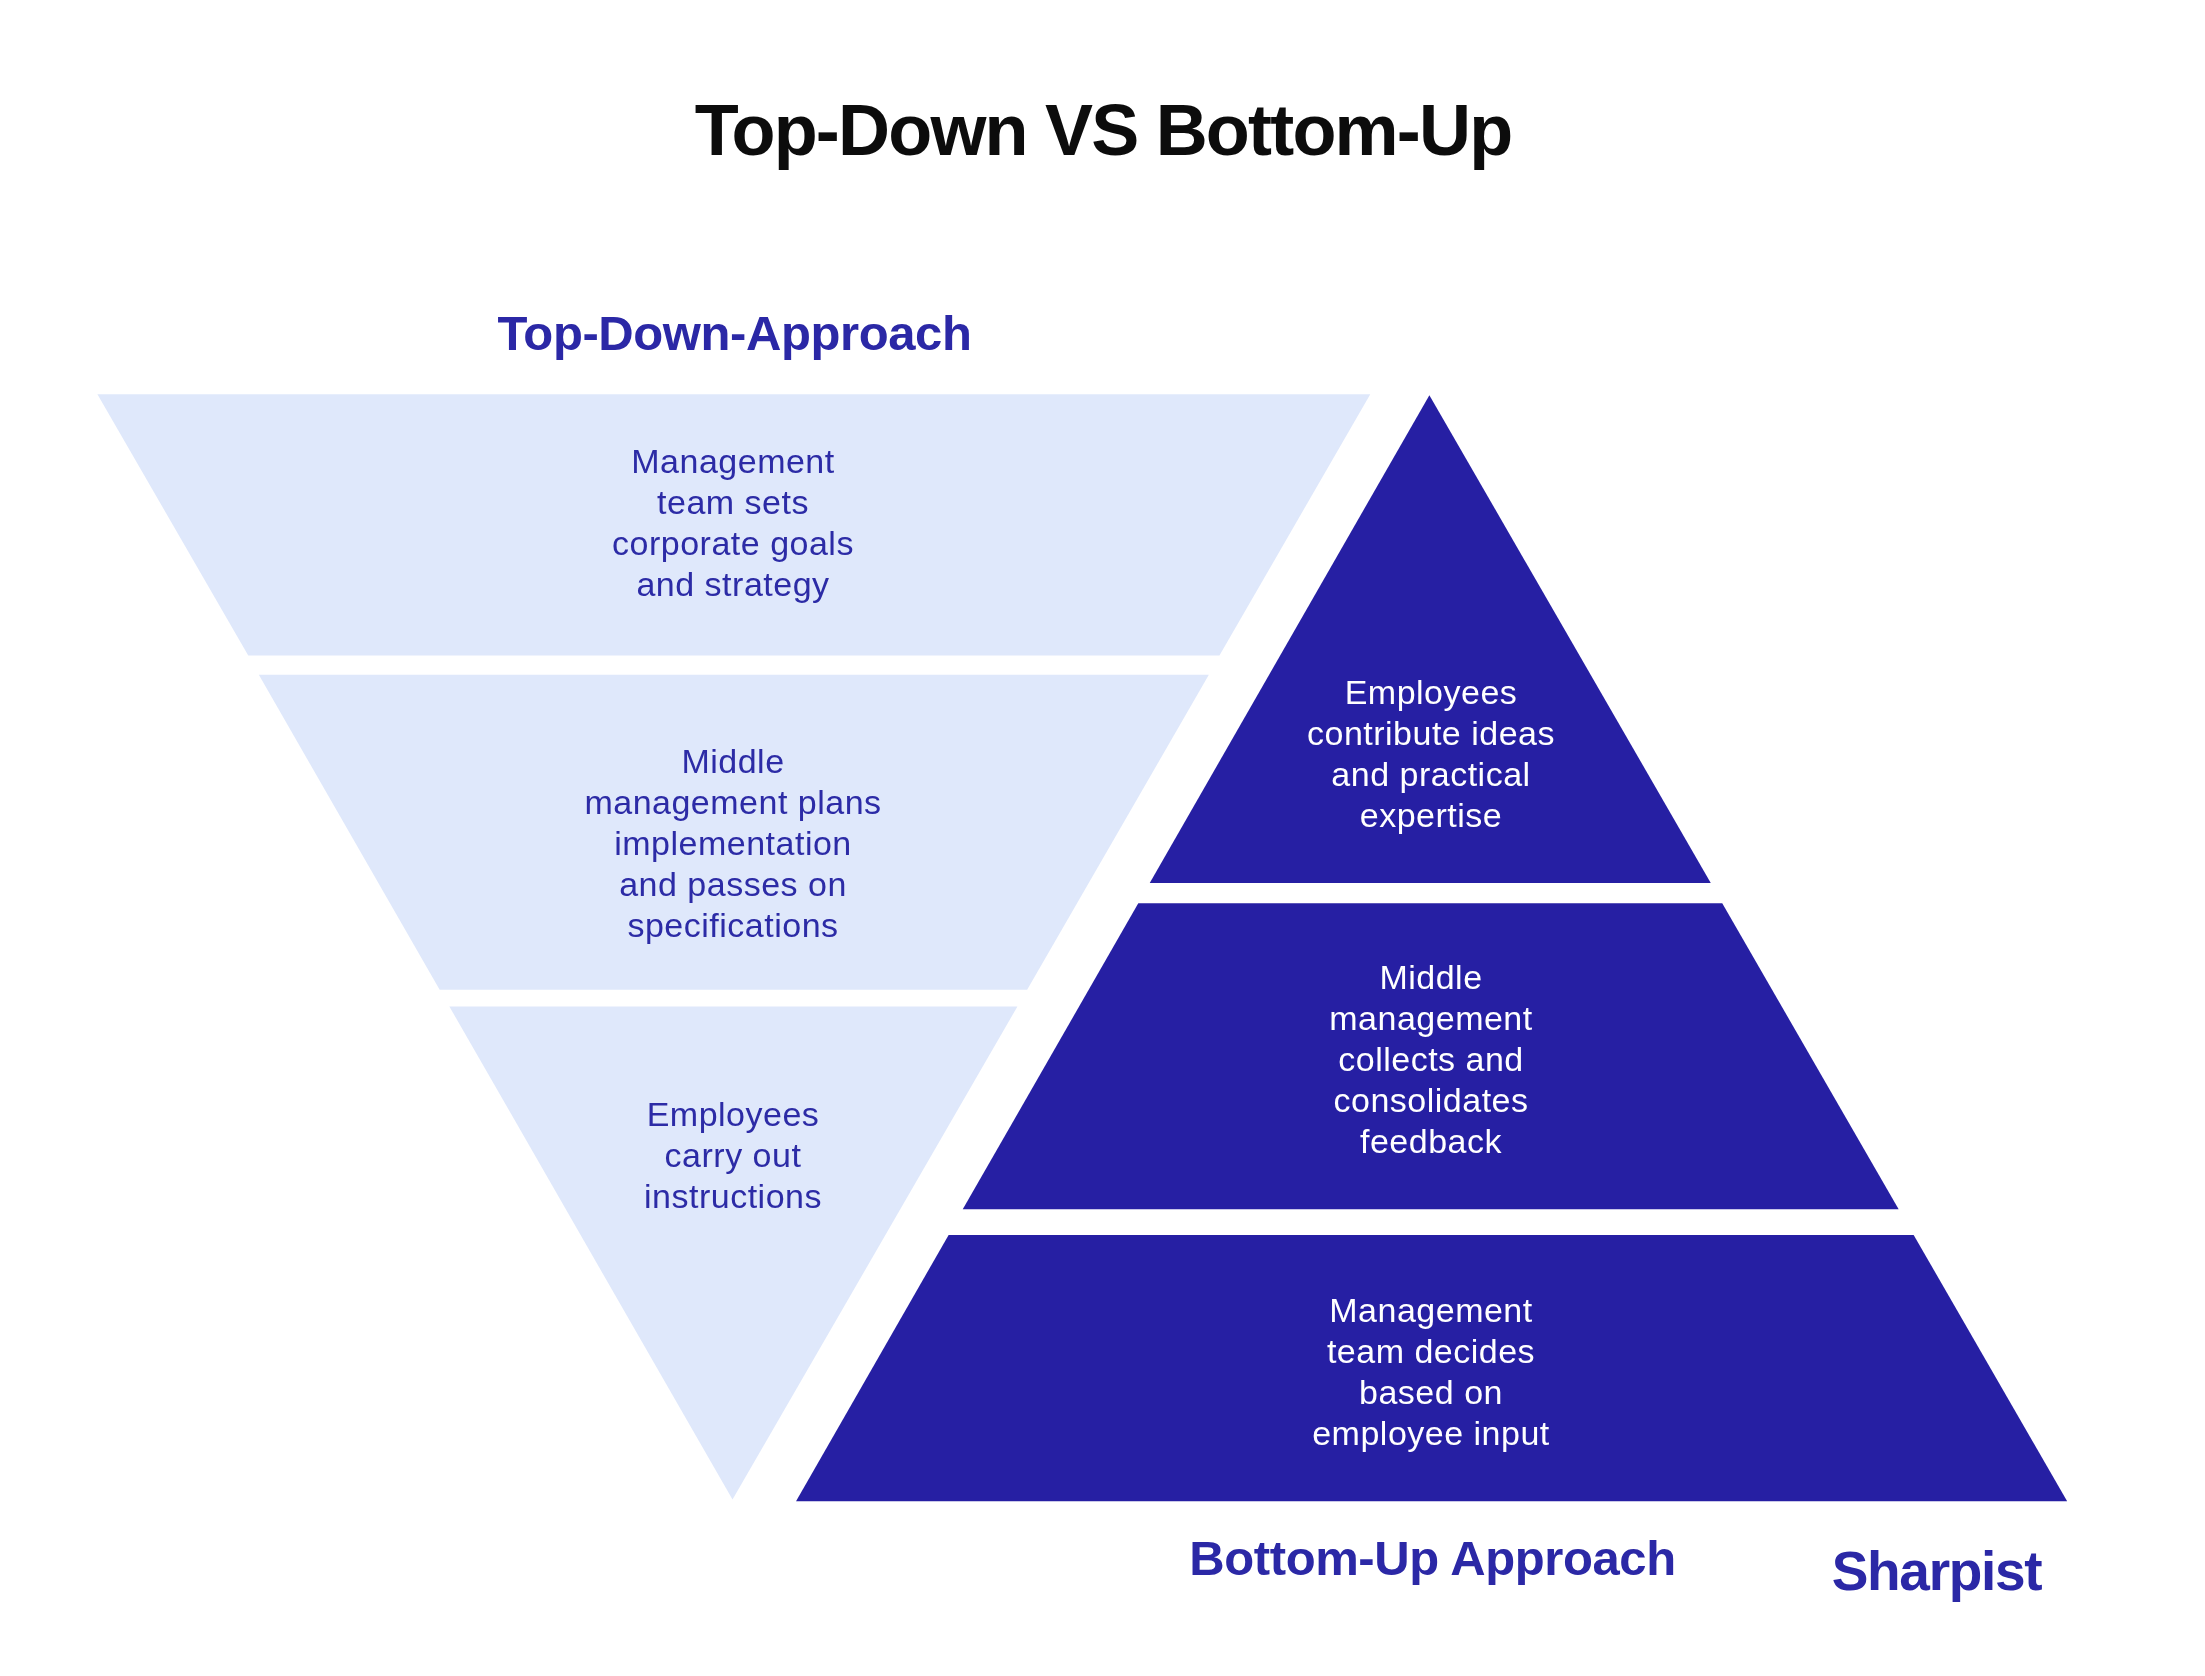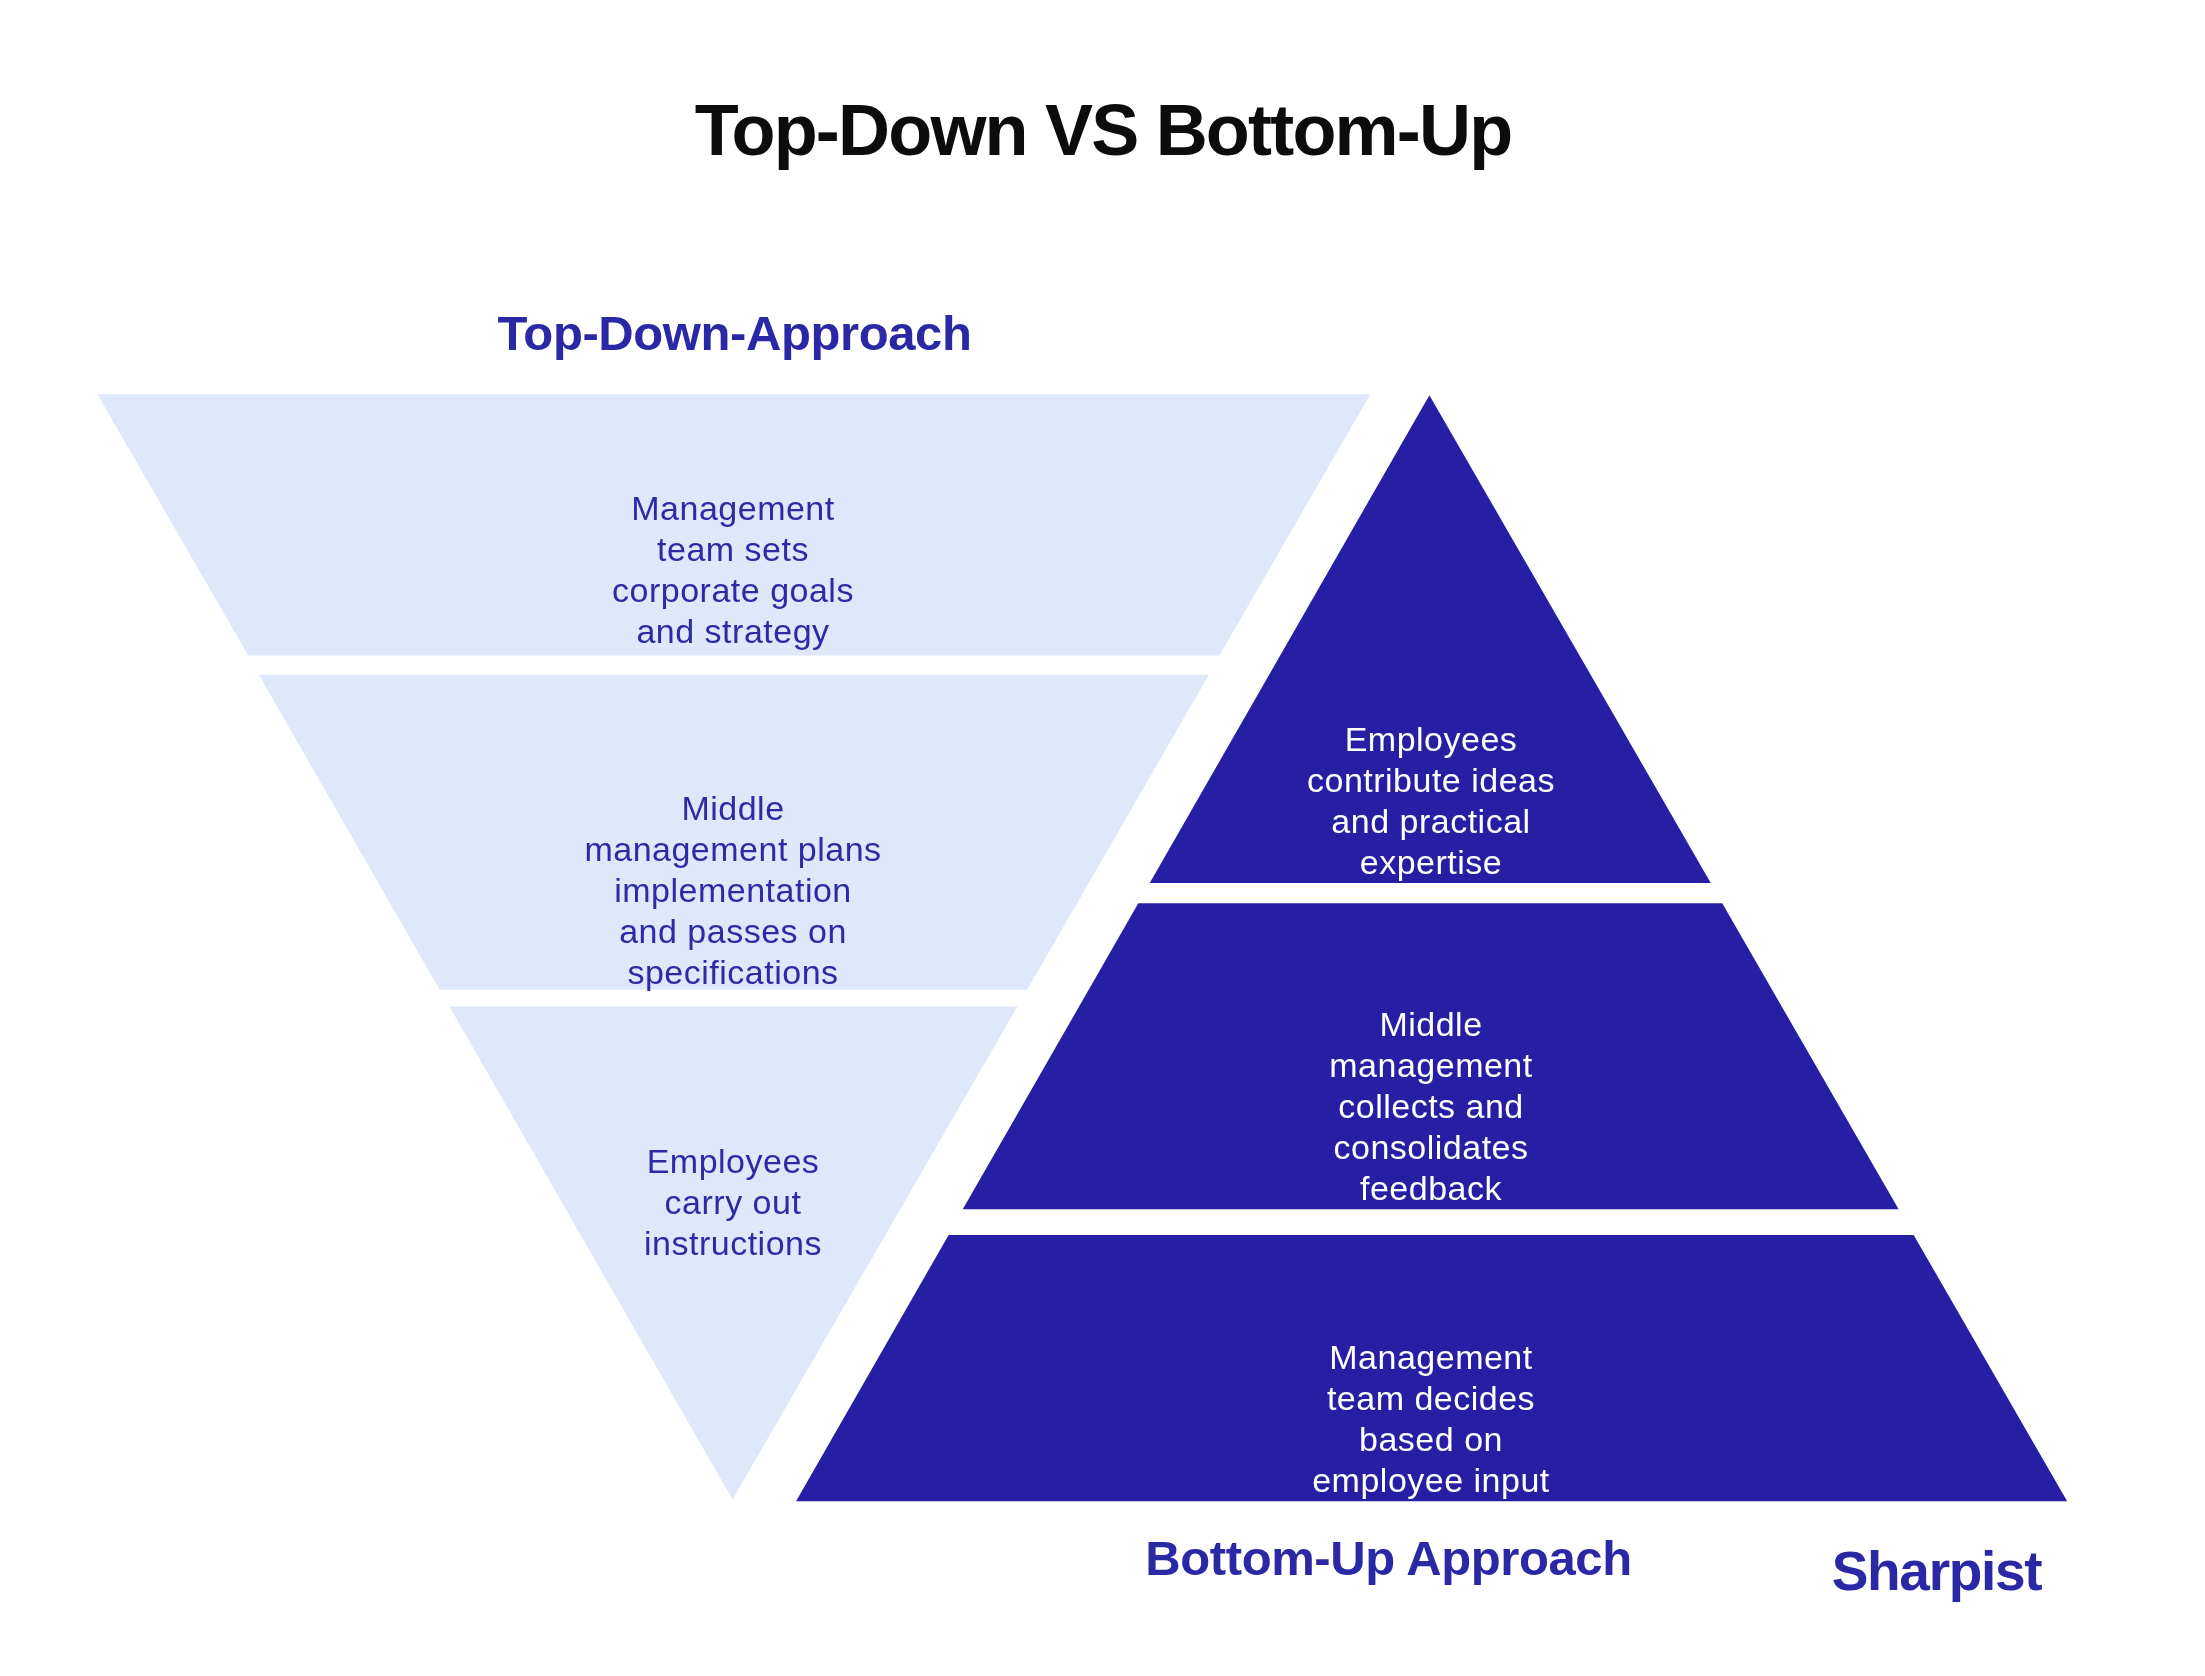--- a/index.html
+++ b/index.html
@@ -31,21 +31,21 @@
     position: absolute;
     font-size: 49px;
     font-weight: 700;
     letter-spacing: -0.4px;
     color: var(--accent-blue, #2b28a6);
     text-align: center;
     width: 529px;
     line-height: 1.1;
   }
   .approach-label.top-down { left: 470px; top: 307px; }
-  .approach-label.bottom-up { left: 1124px; top: 1532px; }
+  .approach-label.bottom-up { left: 1168px; top: 1532px; }
   .logo {
     position: absolute;
     left: 1760px;
     top: 1516px;
     width: 353px;
     text-align: center;
     font-size: 55px;
     font-weight: 700;
     letter-spacing: -1.3px;
     color: var(--accent-blue, #2b28a6);
@@ -58,21 +58,20 @@
   }
   .seg-text {
     position: absolute;
     width: 618px;
     text-align: center;
     font-size: 34px;
     line-height: 41px;
     font-weight: 300;
     letter-spacing: 0.5px;
     white-space: pre-line;
-    margin-top: 47px;
   }
   .seg-text.on-light { color: var(--text-on-light, #2c2ba6); left: 424px; }
   .seg-text.on-dark  { color: var(--text-on-dark, #ffffff); left: 1122px; }
   .seg-text.td-1 { top: 441px; }
   .seg-text.td-2 { top: 741px; }
   .seg-text.td-3 { top: 1094px; }
   .seg-text.bu-1 { top: 672px; }
   .seg-text.bu-2 { top: 957px; }
   .seg-text.bu-3 { top: 1290px; }
 </style>

